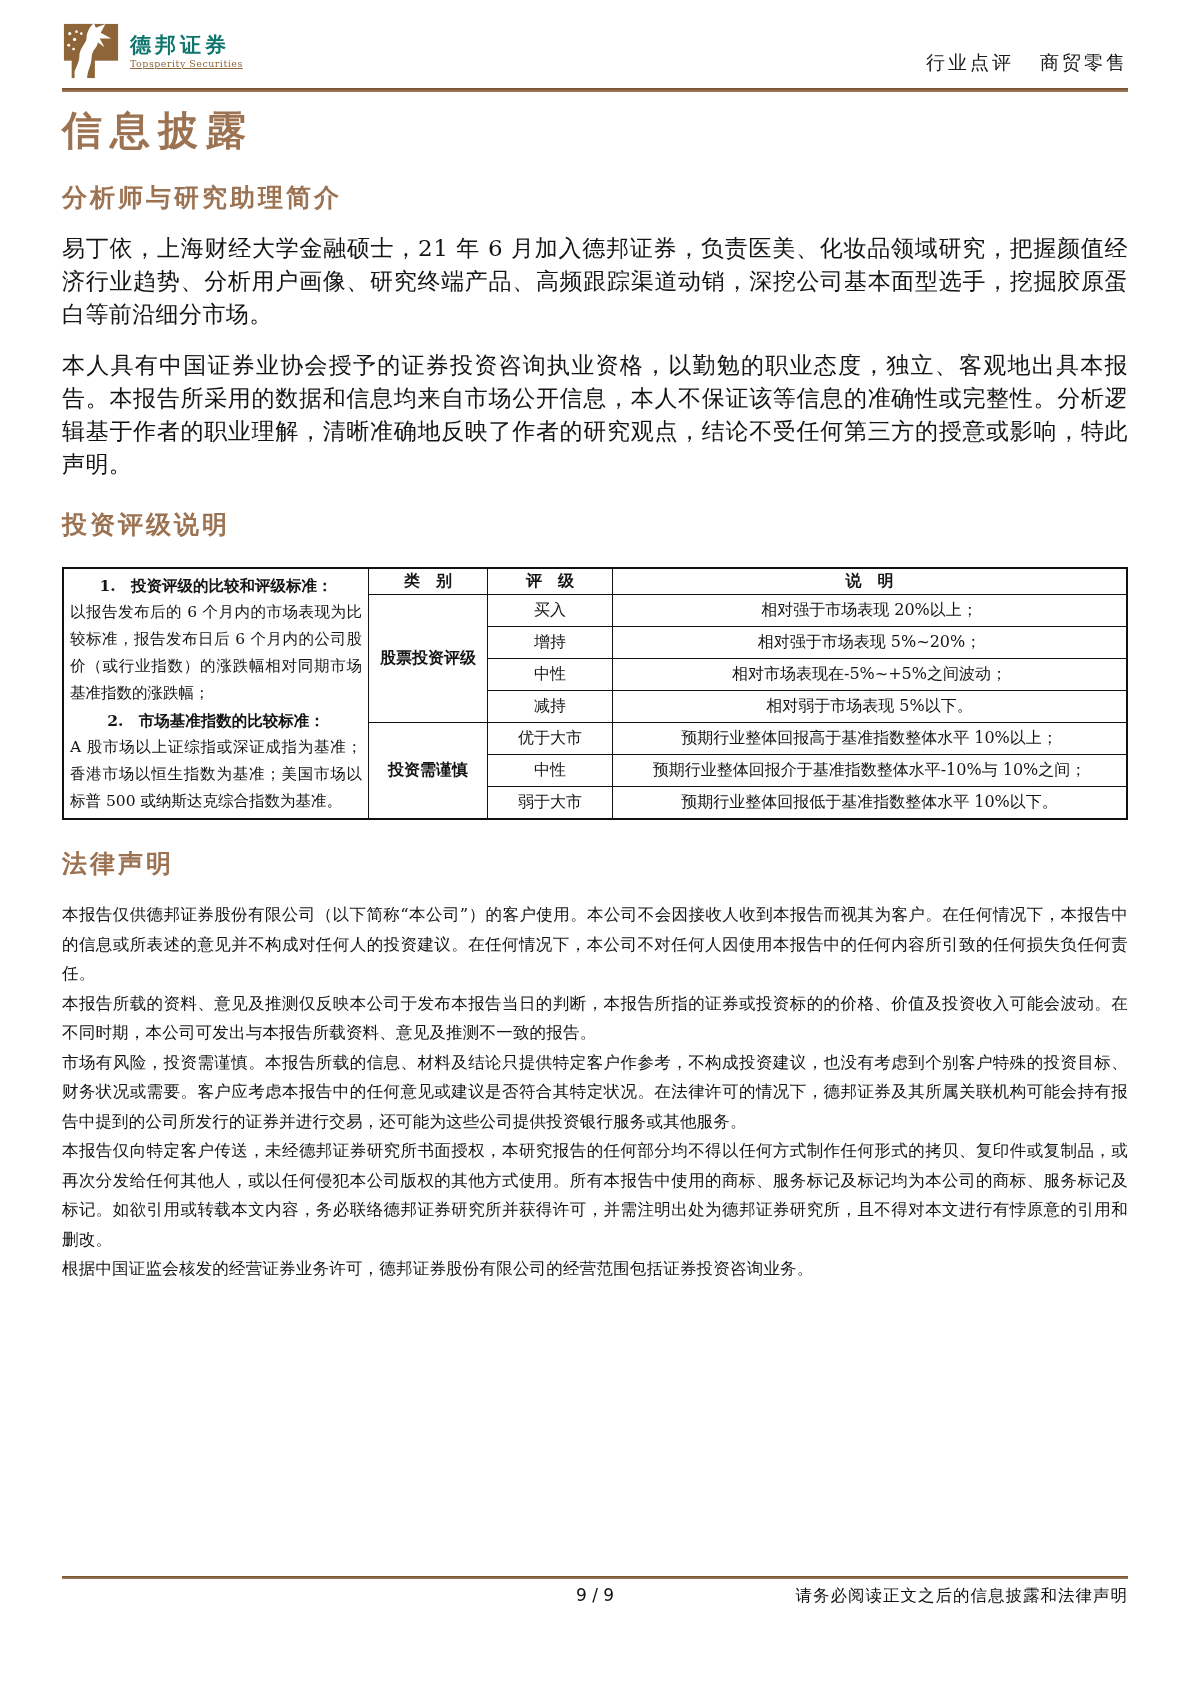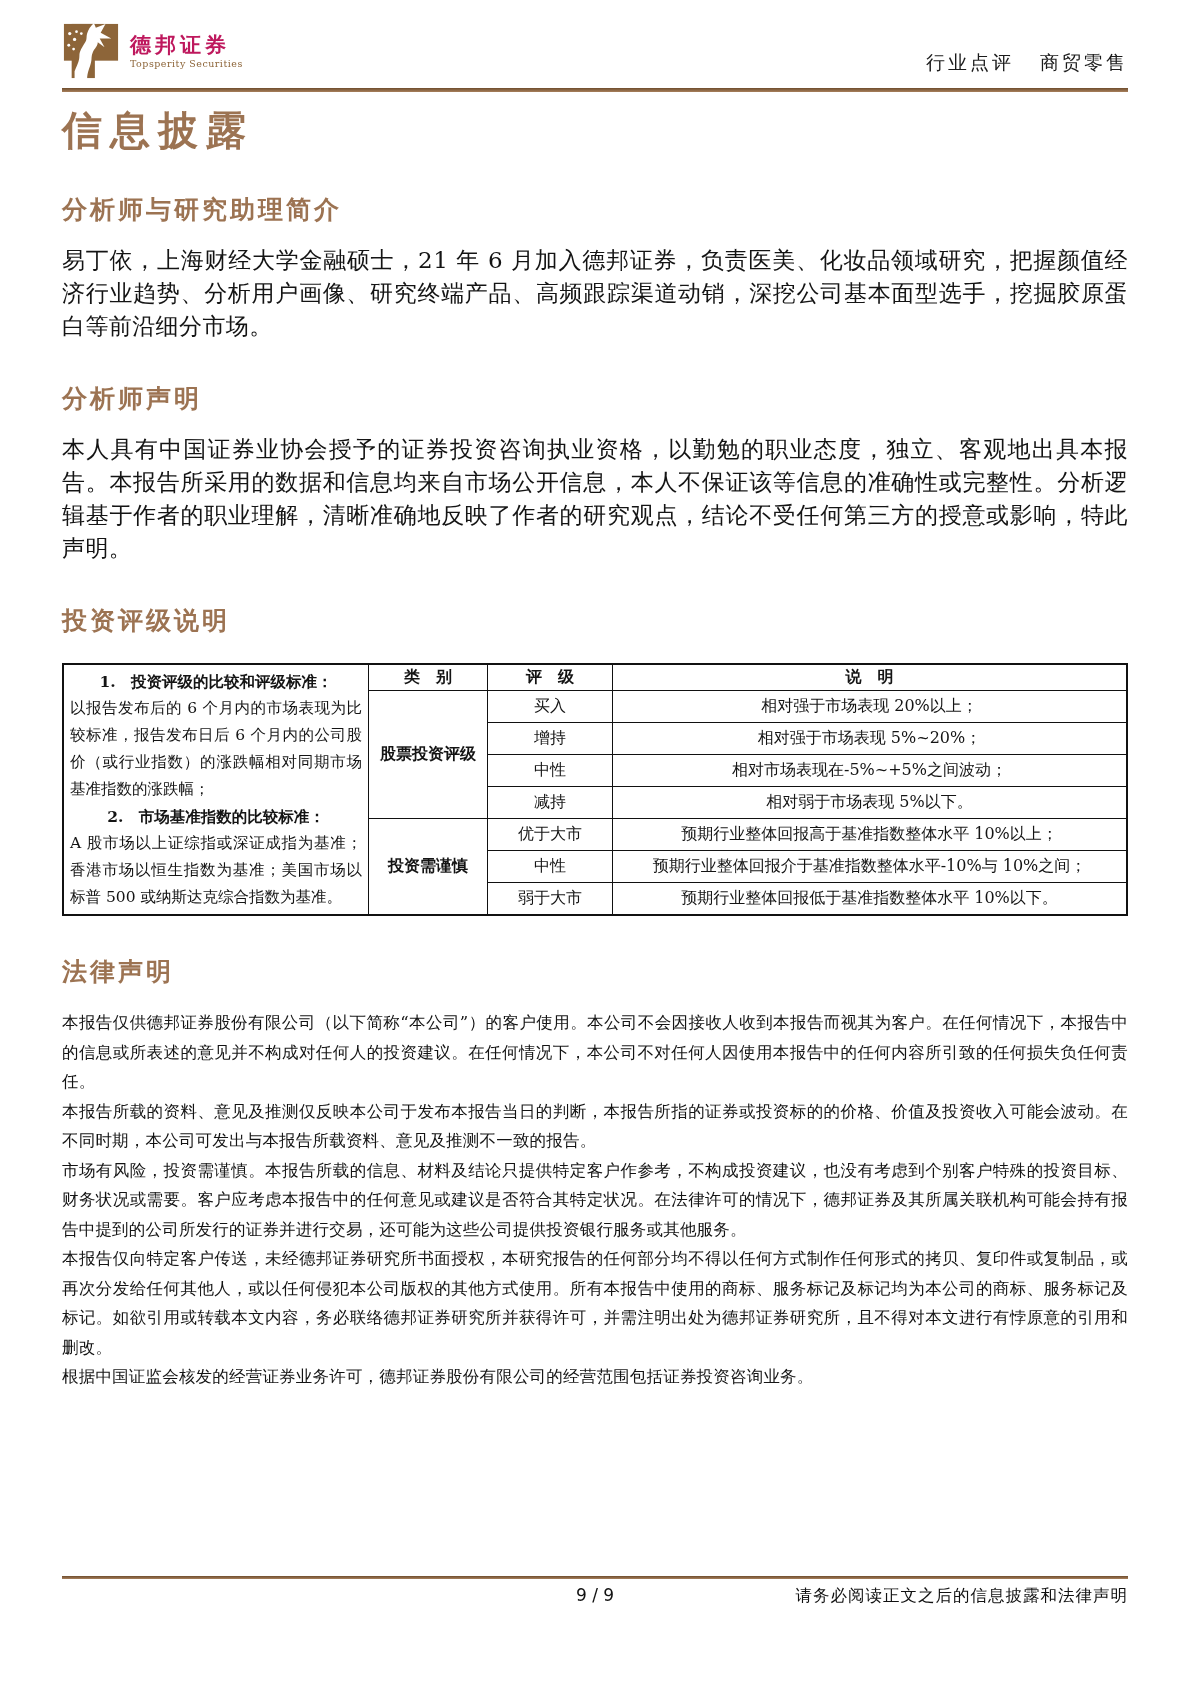--- a/index.html
+++ b/index.html
@@ -7,29 +7,29 @@
     width:1190px;height:1684px;margin:0 auto;background:#ffffff;
     position:relative;overflow:hidden;
     font-family:"DejaVu Serif","Liberation Serif",serif;color:#141414;
   }
   .content{padding:0 62px;}
 
   
   .header{display:flex;justify-content:space-between;align-items:flex-end;padding:22px 62px 8px;}
   .logo{display:flex;align-items:center;gap:10px;}
   .logo svg{display:block;}
-  .logo-text .cn{font-size:21px;font-weight:bold;color:#be185d;letter-spacing:4px;line-height:24px;}
-  .logo-text .en{font-size:9.5px;color:#8d6539;letter-spacing:.5px;line-height:13px;}
+  .logo-text .cn{font-size:21px;font-weight:bold;color:#0f766e;letter-spacing:4px;line-height:24px;}
+  .logo-text .en{font-size:9.5px;color:#8d6539;letter-spacing:.5px;line-height:13px;text-decoration:underline;}
   .header-right{font-size:19px;letter-spacing:3px;color:#1a1a1a;padding-bottom:4px;}
   .header-right .sep{display:inline-block;width:26px;}
   .rule{height:4px;margin:0 62px;background:linear-gradient(to bottom,#6e4d2e,#a8805c);}
 
   
   .page-title{margin:14px 0 0;font-size:40px;font-weight:bold;color:#9c7352;letter-spacing:8px;line-height:48px;}
-  .sec-heading{margin:40px 0 0;font-size:25px;font-weight:bold;color:#9c7352;letter-spacing:3px;line-height:32px;}
+  .sec-heading{margin:28px 0 0;font-size:25px;font-weight:bold;color:#9c7352;letter-spacing:3px;line-height:32px;}
   .para{margin:18px 0 0;font-size:23px;line-height:33px;text-align:justify;letter-spacing:.4px;}
 
   
   table.rating{border-collapse:collapse;width:100%;margin-top:26px;font-size:16px;border:2px solid #111;padding-left:28px;}
   table.rating th,table.rating td{border:1px solid #111;text-align:center;vertical-align:middle;padding:2px 6px;}
   table.rating tbody td{height:27px;}
   td.crit{width:292px;text-align:left;vertical-align:top;padding:4px 10px 4px 8px;}
   .crit-title{font-weight:bold;font-size:15.5px;line-height:27px;}
   .crit-body{font-size:15.5px;line-height:27px;text-align:justify;}
   .col-category{width:106px;font-weight:bold;margin-left:31px;}
@@ -82,21 +82,20 @@
   </div>
   <div class="rule"></div>
 
   <div class="content">
 
     <h1 class="page-title">信息披露</h1>
 
     <h2 class="sec-heading">分析师与研究助理简介</h2>
     <p class="para">易丁依，上海财经大学金融硕士，21 年 6 月加入德邦证券，负责医美、化妆品领域研究，把握颜值经济行业趋势、分析用户画像、研究终端产品、高频跟踪渠道动销，深挖公司基本面型选手，挖掘胶原蛋白等前沿细分市场。</p>
 
-    <h2 class="sec-heading">分析师声明</h2>
     <p class="para">本人具有中国证券业协会授予的证券投资咨询执业资格，以勤勉的职业态度，独立、客观地出具本报告。本报告所采用的数据和信息均来自市场公开信息，本人不保证该等信息的准确性或完整性。分析逻辑基于作者的职业理解，清晰准确地反映了作者的研究观点，结论不受任何第三方的授意或影响，特此声明。</p>
 
     <h2 class="sec-heading">投资评级说明</h2>
 
     <table class="rating">
       <tbody>
         <tr>
           <td class="crit" rowspan="8">
             <div class="crit-title">1.　投资评级的比较和评级标准：</div>
             <div class="crit-body">以报告发布后的 6 个月内的市场表现为比较标准，报告发布日后 6 个月内的公司股价（或行业指数）的涨跌幅相对同期市场基准指数的涨跌幅；</div>

